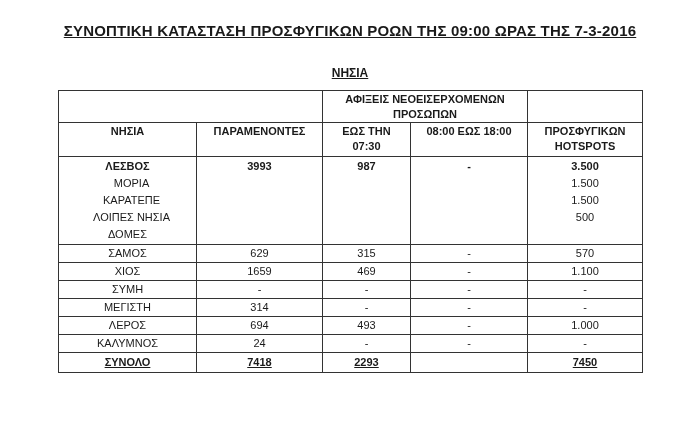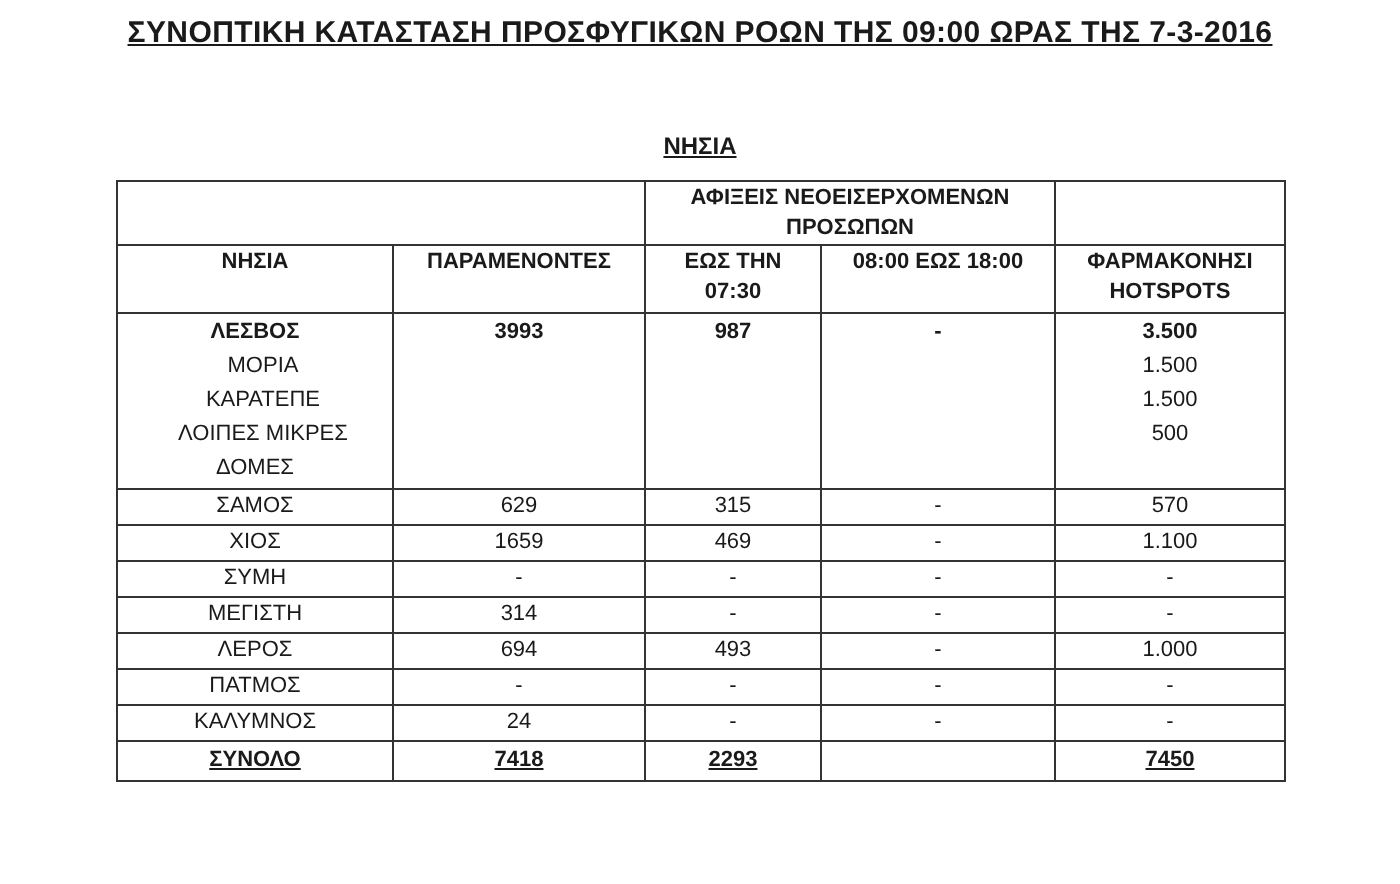--- a/index.html
+++ b/index.html
@@ -7,21 +7,21 @@
     position: relative;
     width: 700px;
     height: 442px;
     background: #ffffff;
     font-family: "Liberation Sans", sans-serif;
     color: #1a1a1a;
     overflow: hidden;
   }
   .title {
     position: absolute;
-    top: 8px;
+    top: 22px;
     left: 0;
     width: 100%;
     text-align: center;
     font-size: 15px;
     font-weight: bold;
     text-decoration: underline;
     letter-spacing: 0.2px;
   }
   .subtitle {
     position: absolute;
@@ -88,31 +88,31 @@
         <td class="hdr" colspan="2">ΑΦΙΞΕΙΣ ΝΕΟΕΙΣΕΡΧΟΜΕΝΩΝ
 ΠΡΟΣΩΠΩΝ</td>
         <td></td>
       </tr>
       <tr class="hdr-row2">
         <td class="hdr">ΝΗΣΙΑ</td>
         <td class="hdr">ΠΑΡΑΜΕΝΟΝΤΕΣ</td>
         <td class="hdr">ΕΩΣ ΤΗΝ
 07:30</td>
         <td class="hdr">08:00 ΕΩΣ 18:00</td>
-        <td class="hdr">ΦΑΡΜΑΚΟΝΗΣΙ
+        <td class="hdr">ΠΡΟΣΦΥΓΙΚΩΝ
 HOTSPOTS</td>
       </tr>
     </thead>
     <tbody>
         <tr>
           <td class="name-cell">
             <div class="cell-line bold">ΛΕΣΒΟΣ</div>
             <div class="cell-line indent">ΜΟΡΙΑ</div>
             <div class="cell-line indent">ΚΑΡΑΤΕΠΕ</div>
-            <div class="cell-line indent">ΛΟΙΠΕΣ ΜΙΚΡΕΣ</div>
+            <div class="cell-line indent">ΛΟΙΠΕΣ ΝΗΣΙΑ</div>
             <div class="cell-line">ΔΟΜΕΣ</div>
           </td>
           <td class="">
             <div class="cell-line bold">3993</div>
             <div class="cell-line"></div>
             <div class="cell-line"></div>
             <div class="cell-line"></div>
             <div class="cell-line"></div>
           </td>
           <td class="">
@@ -166,27 +166,20 @@
           <td class="">-</td>
         </tr>
         <tr class="data-row">
           <td class="name-cell">ΛΕΡΟΣ</td>
           <td class="">694</td>
           <td class="">493</td>
           <td class="">-</td>
           <td class="">1.000</td>
         </tr>
         <tr class="data-row">
-          <td class="name-cell">ΠΑΤΜΟΣ</td>
-          <td class="">-</td>
-          <td class="">-</td>
-          <td class="">-</td>
-          <td class="">-</td>
-        </tr>
-        <tr class="data-row">
           <td class="name-cell">ΚΑΛΥΜΝΟΣ</td>
           <td class="">24</td>
           <td class="">-</td>
           <td class="">-</td>
           <td class="">-</td>
         </tr>
       </tbody>
     <tfoot>
       <tr>
         <td class="underl">ΣΥΝΟΛΟ</td>

